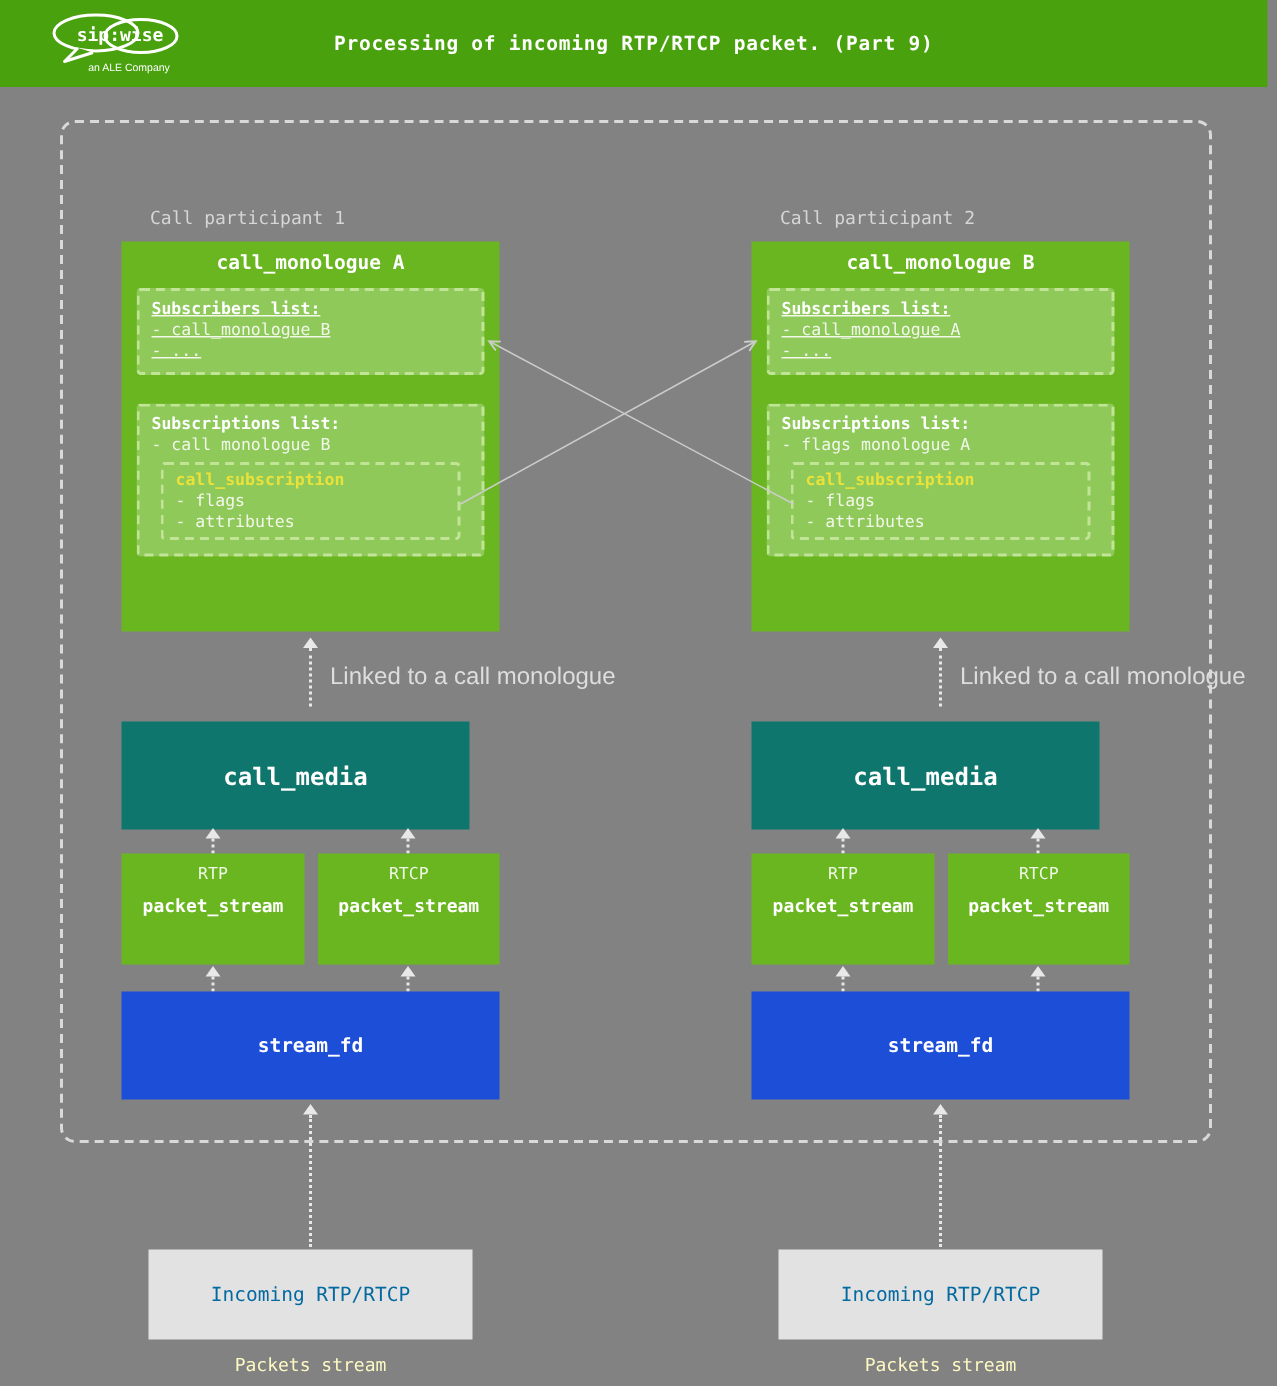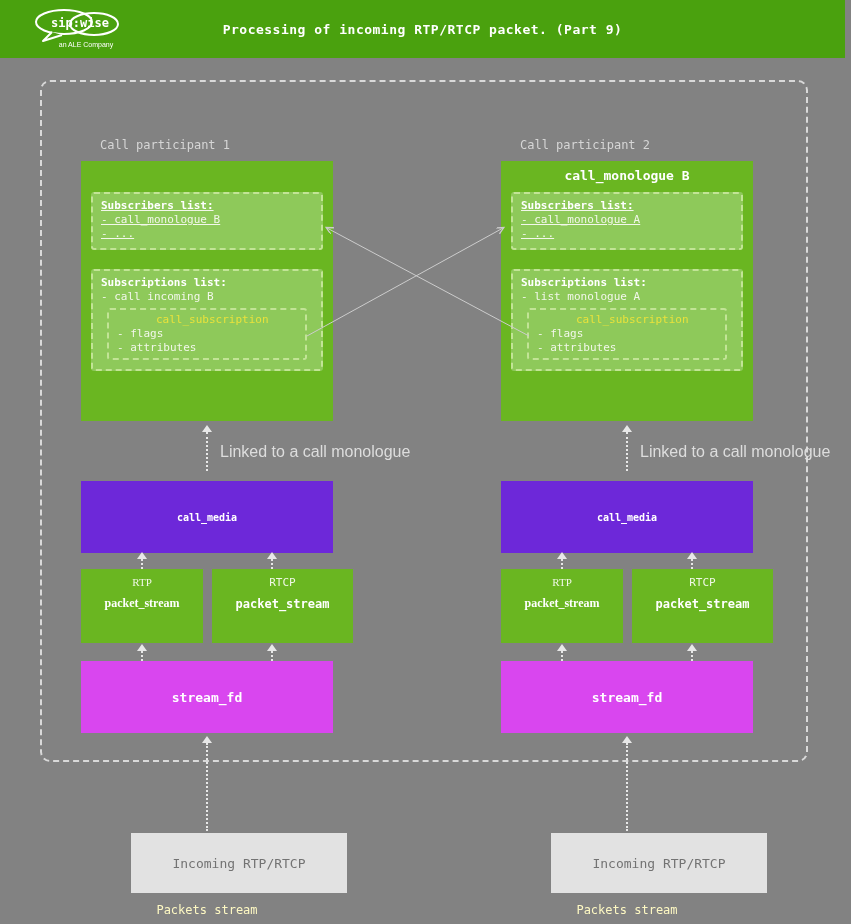--- a/index.html
+++ b/index.html
@@ -38,54 +38,54 @@
     padding:5px 8px; font-size:11px; line-height:14px; color:#f2f7ea;
   }
   .subscribers { top:31px; height:58px;text-decoration:underline; }
   .subscriptions { top:108px; height:102px; overflow:hidden; }
   .subbox-title { font-weight:bold; color:#ffffff; }
   .subscription {
     position:absolute; left:14px; top:37px; width:200px; height:52px;
     box-sizing:border-box; border:2px dashed #c2e496; border-radius:3px;
     padding:3px 8px;
   }
-  .sub-title { color:#e9e23b; font-weight:normal;margin-left:39px; }
+  .sub-title { color:#e9e23b; font-weight:bold; }
   .more { position:absolute; left:8px; top:105px; }
   .partial {
     position:absolute; left:14px; top:124px; width:200px; height:22px;
     box-sizing:border-box; border:2px dashed #c2e496; border-bottom:none;
     border-radius:3px 3px 0 0;
   }
   
   .arrow-up { position:absolute; width:14px; display:flex; flex-direction:column; align-items:center; }
   .ah { width:0; height:0; border-left:5px solid transparent; border-right:5px solid transparent; border-bottom:7px solid #e8e8e8; }
   .as { flex:1; width:0; border-left:2px dotted #e8e8e8; }
   .linked {
     position:absolute; left:139px; top:307px; white-space:nowrap;
     font-family:"Liberation Sans", sans-serif; font-size:16px; color:#dddddd;
   }
   
   .media {
-    position:absolute; top:345px; left:0; width:252px; height:72px;
-    background:#6d28d9; display:flex; align-items:center; justify-content:center;
-    color:#ffffff; font-weight:bold; font-size:10px;
+    position:absolute; top:345px; left:0; width:232px; height:72px;
+    background:#0f766e; display:flex; align-items:center; justify-content:center;
+    color:#ffffff; font-weight:bold; font-size:16px;
   }
   .ps { position:absolute; top:433px; height:74px; background:#6ab621; text-align:center; box-sizing:border-box; }
-  .ps1 { left:0; width:122px;font-family:Liberation Serif, serif; } .ps2 { left:131px; width:141px; }
+  .ps1 { left:0; width:122px; } .ps2 { left:131px; width:121px; }
   .proto { margin-top:7px; font-size:11px; color:#f0f8e6; }
   .pslabel { margin-top:8px; font-weight:bold; font-size:12px; color:#ffffff; }
   .fd {
     position:absolute; top:525px; left:0; width:252px; height:72px;
-    background:#d946ef; display:flex; align-items:center; justify-content:center;
+    background:#1d4ed8; display:flex; align-items:center; justify-content:center;
     color:#ffffff; font-weight:bold; font-size:13px;
   }
   .incoming {
     position:absolute; top:697px; left:18px; width:216px; height:60px;
-    background:#e2e2e2; color:#737373; font-size:13px;
-    display:flex; align-items:center; justify-content:center;margin-left:32px;
+    background:#e2e2e2; color:#0369a1; font-size:13px;
+    display:flex; align-items:center; justify-content:center;
   }
   .packets { position:absolute; top:767px; left:18px; width:216px; text-align:center; color:#fef9c3; font-size:12px; }
   
   .cross { position:absolute; left:0; top:0; pointer-events:none; }
 </style>
 </head>
 <body>
 
 <div class="page">
 
@@ -103,28 +103,29 @@
       <div>Processing of incoming RTP/RTCP packet. (Part 9)</div>
     </div>
   </div>
 
   <div class="region"></div>
 
   <div class="col c1">
     <div class="plabel">Call participant 1</div>
 
     <div class="mono">
+      <div class="mono-title">call_monologue A</div>
       <div class="subbox subscribers">
         <div class="subbox-title">Subscribers list:</div>
         <div>- call_monologue B</div>
         <div>- ...</div>
       </div>
       <div class="subbox subscriptions">
         <div class="subbox-title">Subscriptions list:</div>
-        <div>- call incoming B</div>
+        <div>- call monologue B</div>
         <div class="subscription">
           <div class="sub-title">call_subscription</div>
           <div>- flags</div>
           <div>- attributes</div>
         </div>
         <div class="more">- ...</div>
         <div class="partial"></div>
       </div>
     </div>
 
@@ -179,21 +180,21 @@
 
     <div class="mono">
       <div class="mono-title">call_monologue B</div>
       <div class="subbox subscribers">
         <div class="subbox-title">Subscribers list:</div>
         <div>- call_monologue A</div>
         <div>- ...</div>
       </div>
       <div class="subbox subscriptions">
         <div class="subbox-title">Subscriptions list:</div>
-        <div>- list monologue A</div>
+        <div>- flags monologue A</div>
         <div class="subscription">
           <div class="sub-title">call_subscription</div>
           <div>- flags</div>
           <div>- attributes</div>
         </div>
         <div class="more">- ...</div>
         <div class="partial"></div>
       </div>
     </div>
 

